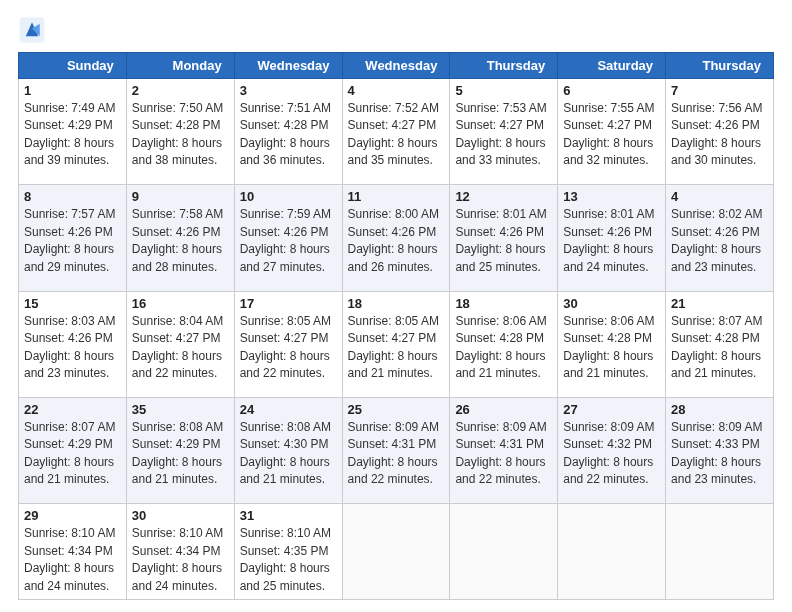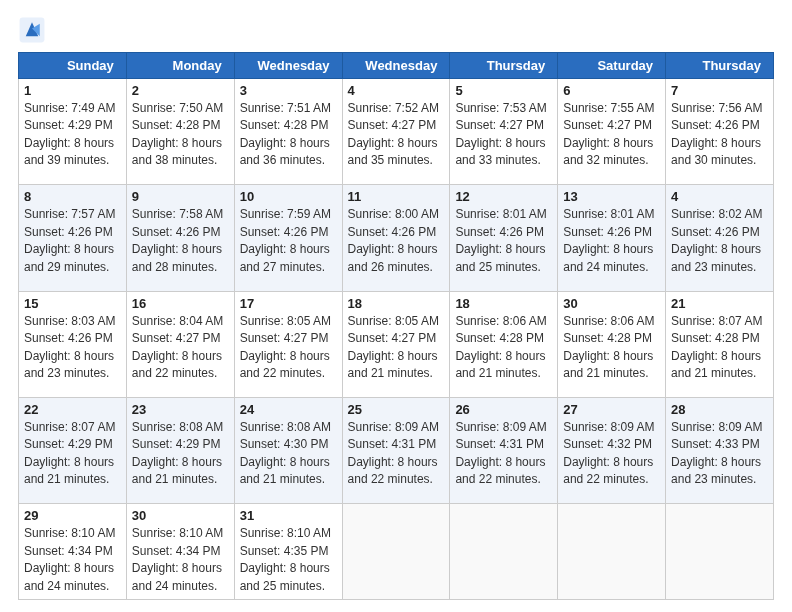--- a/index.html
+++ b/index.html
@@ -223,21 +223,21 @@
           <span class="day-num">21</span>
           <span class="day-info">Sunrise: 8:07 AM<br>Sunset: 4:28 PM<br>Daylight: 8 hours and 21 minutes.</span>
         </td>
         </tr>
         <tr>
           <td>
           <span class="day-num">22</span>
           <span class="day-info">Sunrise: 8:07 AM<br>Sunset: 4:29 PM<br>Daylight: 8 hours and 21 minutes.</span>
         </td>
           <td>
-          <span class="day-num">23</span>
+          <span class="day-num">35</span>
           <span class="day-info">Sunrise: 8:08 AM<br>Sunset: 4:29 PM<br>Daylight: 8 hours and 21 minutes.</span>
         </td>
           <td>
           <span class="day-num">24</span>
           <span class="day-info">Sunrise: 8:08 AM<br>Sunset: 4:30 PM<br>Daylight: 8 hours and 21 minutes.</span>
         </td>
           <td>
           <span class="day-num">25</span>
           <span class="day-info">Sunrise: 8:09 AM<br>Sunset: 4:31 PM<br>Daylight: 8 hours and 22 minutes.</span>
         </td>

